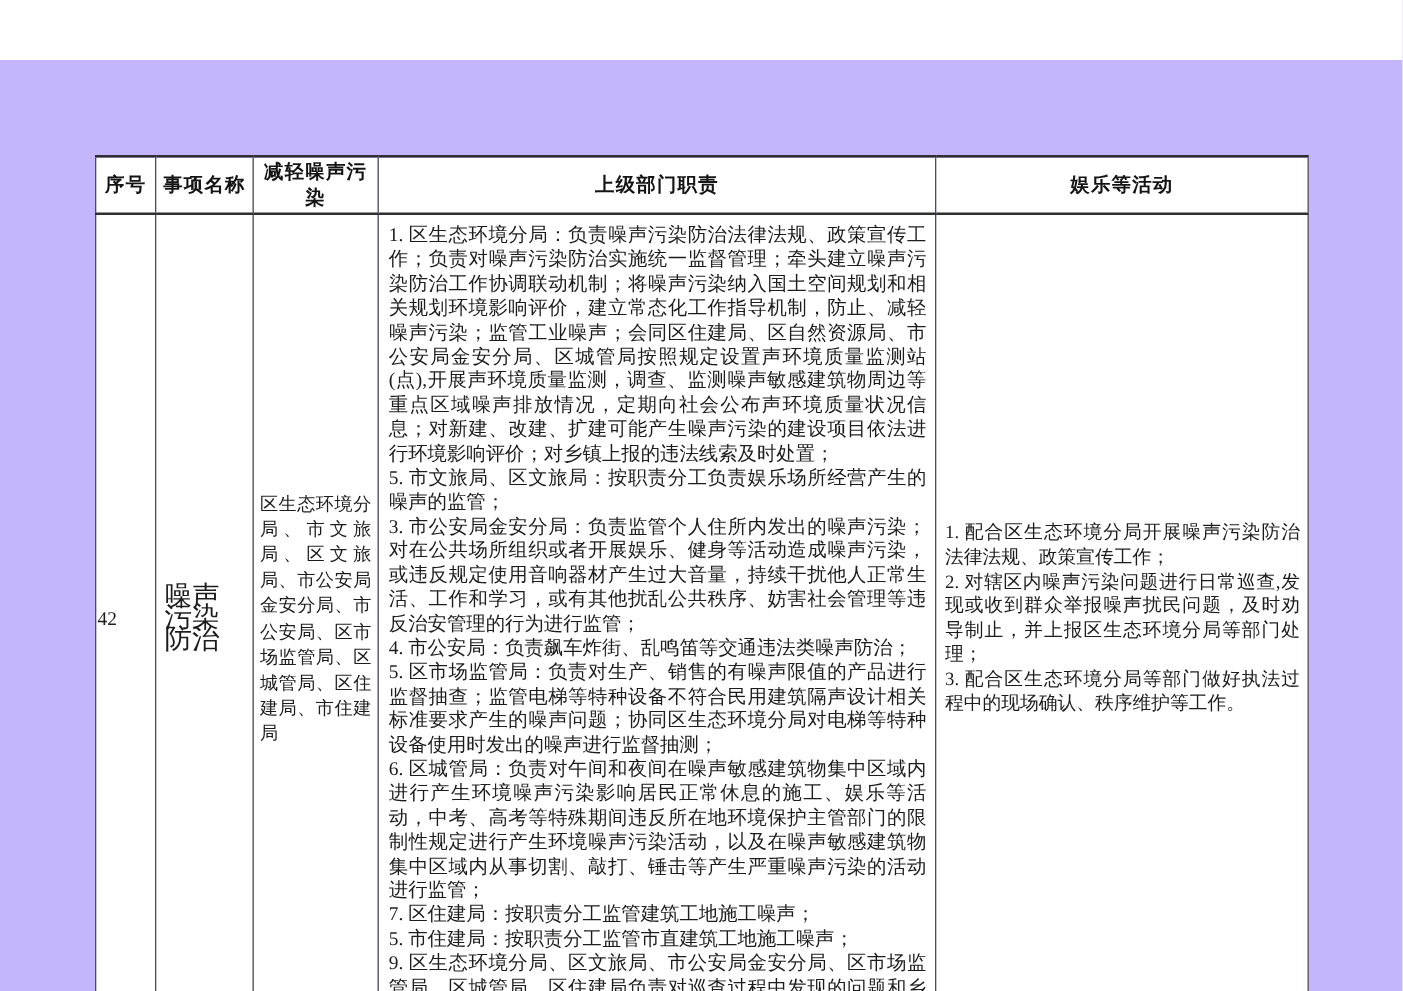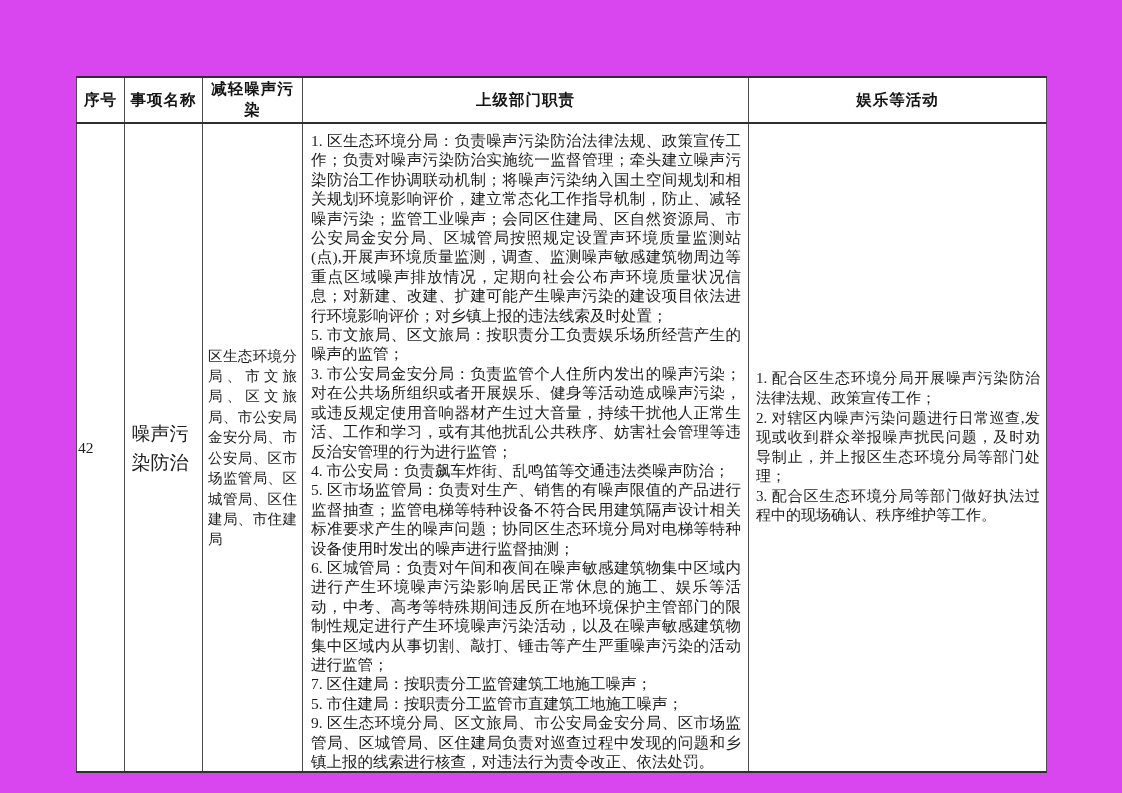--- a/index.html
+++ b/index.html
@@ -10,21 +10,22 @@
   body {
     width: 1122px;
     height: 793px;
     position: relative;
     font-family: "Liberation Serif", "DejaVu Serif", serif;
     color: #1c1c1c;
   }
   .page {
     position: absolute;
     inset: 0;
-    background: #d946ef;
+    background: #c4b5fd;
+    margin-top: 48px;
   }
   table.resp-table {
     position: absolute;
     left: 76px;
     top: 76px;
     width: 970px;
     table-layout: fixed;
     border-collapse: collapse;
   }
   .resp-table th, .resp-table td {
@@ -54,22 +55,22 @@
     font-size: 15.5px;
   }
   td.c-name {
     text-align: center;
     vertical-align: middle;
   }
   td.c-name .inner-left {
     display: inline-block;
     width: 64px;
     text-align: left;
-    font-size: 19px;
-    line-height: 29px;
+    font-size: 22px;
+    line-height: 17px;
   }
   td.c-depts {
     vertical-align: middle;
     padding: 16px 5px;
     font-size: 14.5px;
     line-height: 20.4px;
     text-align: justify;
     text-justify: inter-ideograph;
     text-align-last: left;
   }

